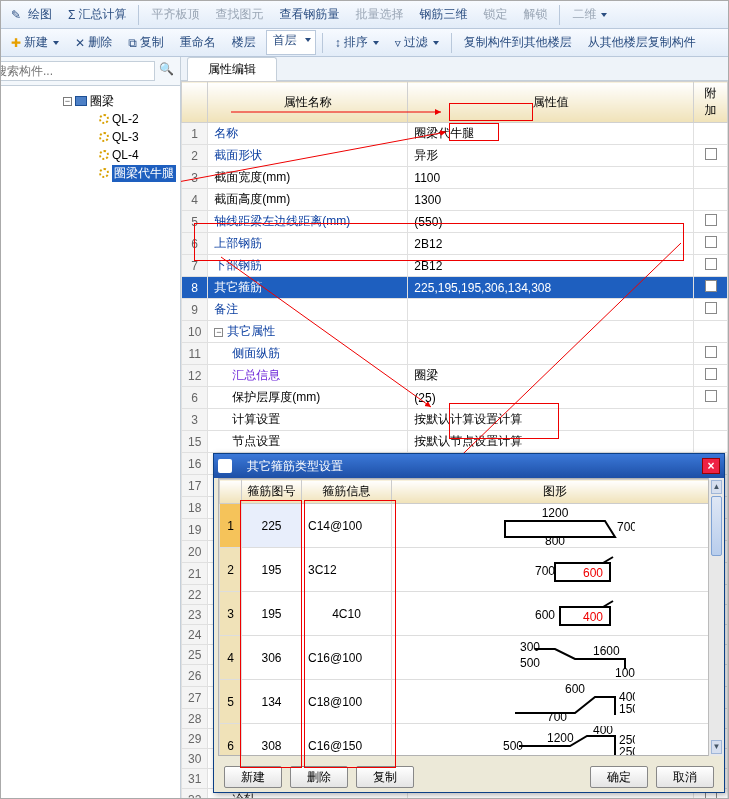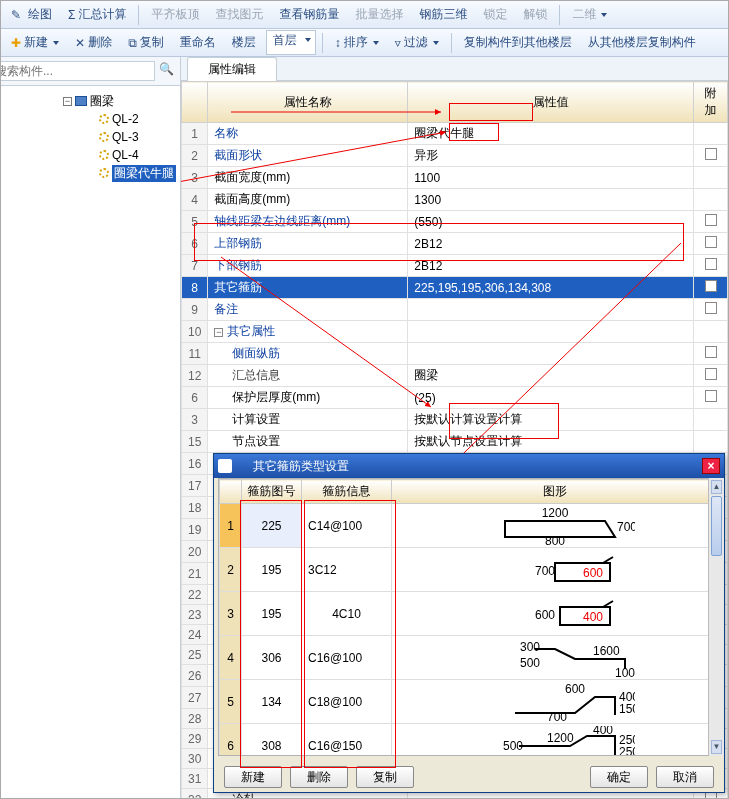--- a/index.html
+++ b/index.html
@@ -47,21 +47,21 @@
   .pg td.chk{width:34px;text-align:center;}
   .pg td.chk span{display:inline-block;width:12px;height:12px;border:1px solid #888;background:#fff;}
   .pg .collapse{display:inline-block;width:9px;height:9px;border:1px solid #888;text-align:center;line-height:7px;font-size:9px;margin-right:4px;color:#555;}
 
   
   .ann{position:absolute;border:1px solid #e00;pointer-events:none;}
   .arrow-line{position:absolute;pointer-events:none;}
 
   
   .dlg{position:absolute;left:212px;top:452px;width:512px;height:340px;border:1px solid #0b3f86;background:#ece9d8;box-shadow:2px 2px 6px rgba(0,0,0,.3);}
-  .dlg-title{height:24px;background:linear-gradient(#3b78d8,#1d4fa6);color:#fff;display:flex;align-items:center;padding:0 4px;gap:21px;}
+  .dlg-title{height:24px;background:linear-gradient(#3b78d8,#1d4fa6);color:#fff;display:flex;align-items:center;padding:0 4px;gap:15px;}
   .dlg-title .ic{width:14px;height:14px;background:#fff;border-radius:2px;}
   .dlg-title .close{margin-left:auto;width:18px;height:16px;background:#e24;border:1px solid #900;color:#fff;text-align:center;line-height:14px;font-weight:bold;cursor:pointer;}
   .dlg-body{position:absolute;top:24px;left:4px;right:4px;bottom:36px;background:#fff;border:1px solid #b2b2b2;overflow:auto;}
   .dlg-body table{width:100%;border-collapse:collapse;padding-left:28px;}
   .dlg-body th{background:linear-gradient(#fff,#f0e2b8);border:1px solid #ccc;padding:3px 4px;font-weight:normal;height:22px;}
   .dlg-body td{border:1px solid #ddd;padding:2px 6px;height:44px;text-align:center;}
   .dlg-body td.rn{width:22px;background:#f0e2b8;}
   .dlg-body td.rn.on{background:#f5c35a;}
   .dlg-body td.shape{text-align:center;}
   .dlg-body td.shape svg{display:block;margin:0 auto;}
@@ -271,21 +271,21 @@
                 <td class="chk"></td>
               </tr>
               <tr>
                 <td class="rn">11</td>
                 <td class="nm" style="padding-left: 24px;">侧面纵筋</td>
                 <td></td>
                 <td class="chk"><span></span></td>
               </tr>
               <tr>
                 <td class="rn">12</td>
-                <td class="nm" style="padding-left: 24px; color: #404040;">汇总信息</td>
+                <td class="nm" style="padding-left: 24px; color: #6d28d9;">汇总信息</td>
                 <td>圈梁</td>
                 <td class="chk"><span></span></td>
               </tr>
               <tr>
                 <td class="rn">6</td>
                 <td class="nm" style="padding-left: 24px; color: rgb(0, 0, 0);">保护层厚度(mm)</td>
                 <td>(25)</td>
                 <td class="chk"><span></span></td>
               </tr>
               <tr>

